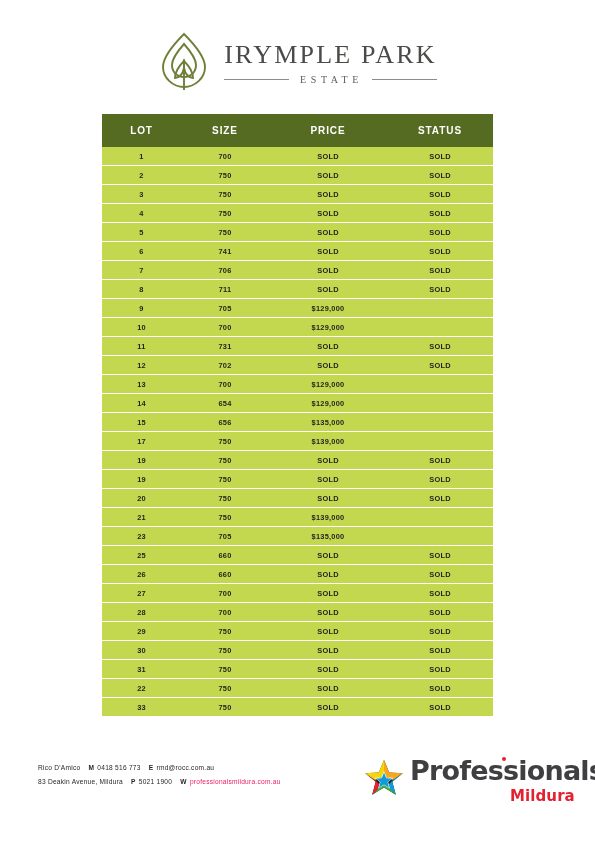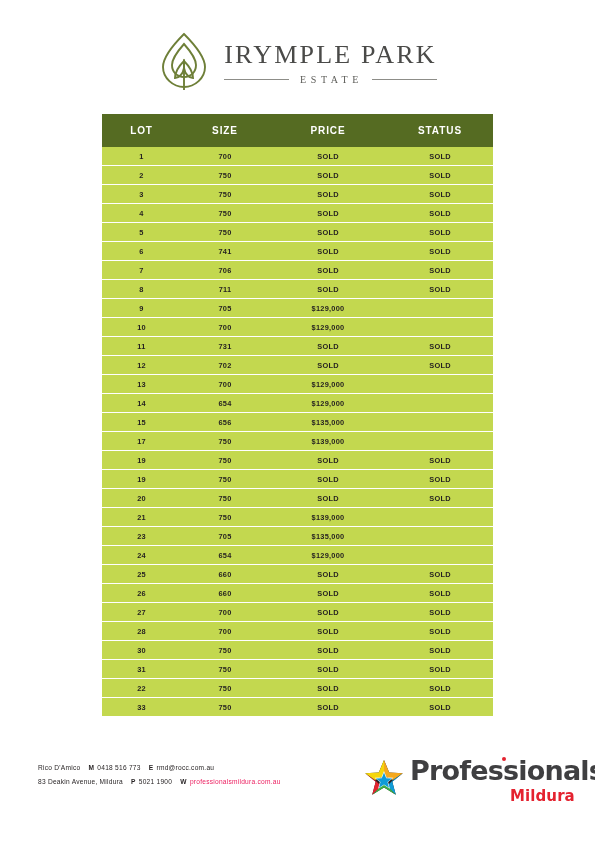--- a/index.html
+++ b/index.html
@@ -345,46 +345,46 @@
         <td>$139,000</td>
         <td></td>
       </tr>
       <tr>
         <td>23</td>
         <td>705</td>
         <td>$135,000</td>
         <td></td>
       </tr>
       <tr>
-        <td>24</td>
-        <td>654</td>
-        <td>$129,000</td>
-        <td></td>
-      </tr>
-      <tr>
         <td>25</td>
         <td>660</td>
         <td>SOLD</td>
         <td>SOLD</td>
       </tr>
       <tr>
         <td>26</td>
         <td>660</td>
         <td>SOLD</td>
         <td>SOLD</td>
       </tr>
       <tr>
         <td>27</td>
         <td>700</td>
         <td>SOLD</td>
         <td>SOLD</td>
       </tr>
       <tr>
         <td>28</td>
         <td>700</td>
+        <td>SOLD</td>
+        <td>SOLD</td>
+      </tr>
+      <tr>
+        <td>29</td>
+        <td>750</td>
         <td>SOLD</td>
         <td>SOLD</td>
       </tr>
       <tr>
         <td>30</td>
         <td>750</td>
         <td>SOLD</td>
         <td>SOLD</td>
       </tr>
       <tr>

